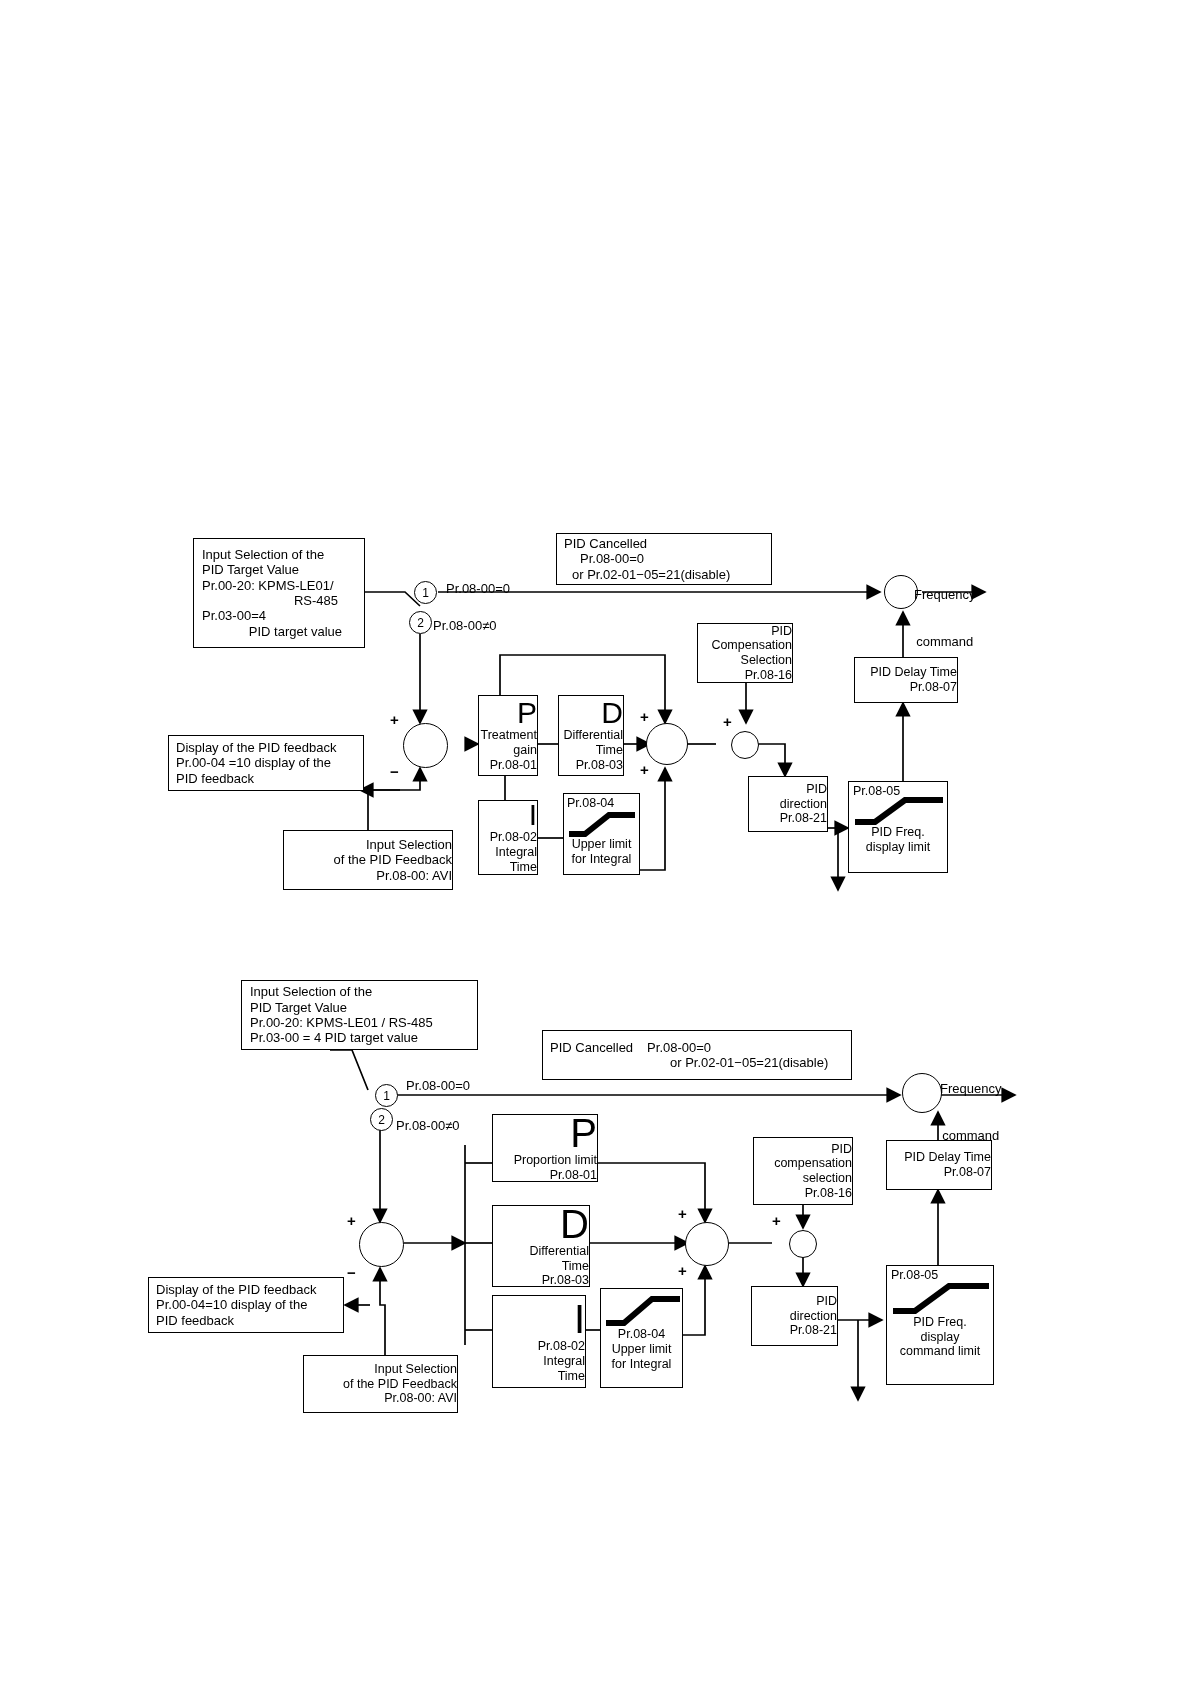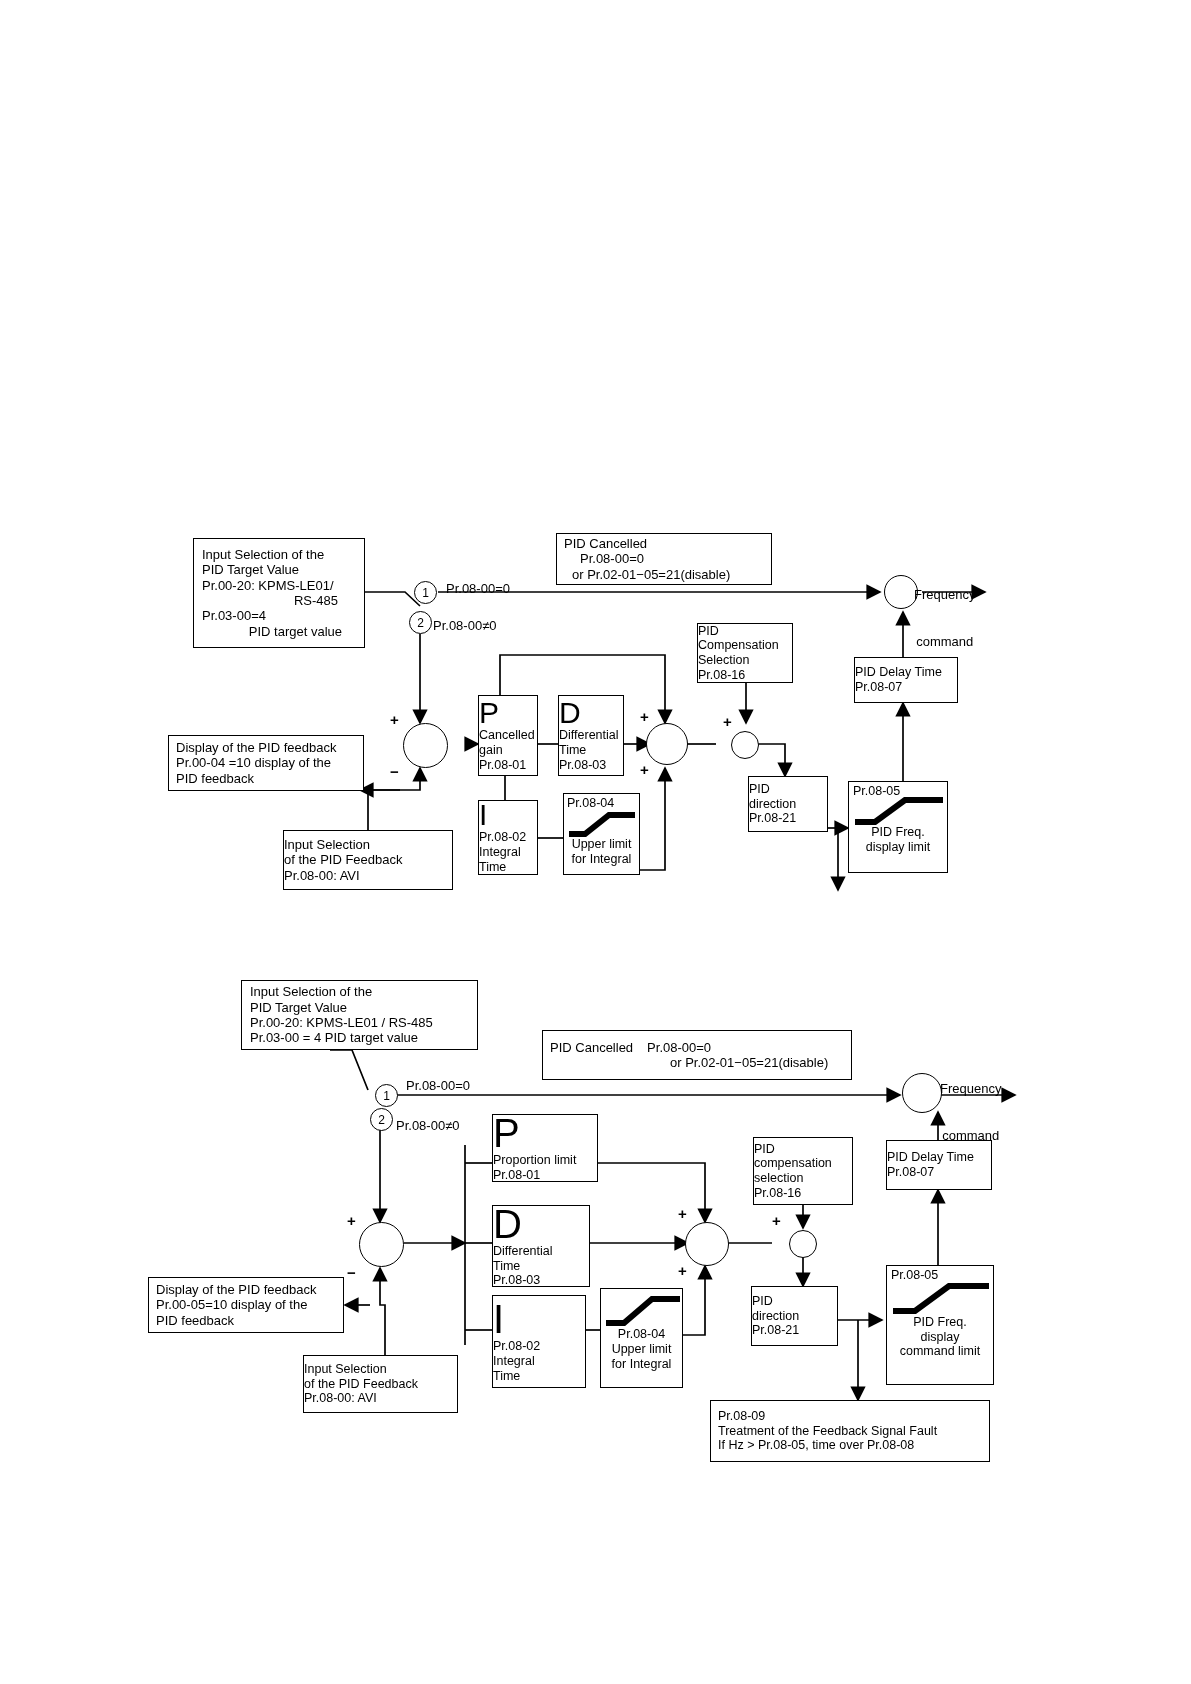--- a/index.html
+++ b/index.html
@@ -1,19 +1,19 @@
 <!DOCTYPE html>
 <html><head>
 <meta charset="utf-8">
 <style>
   html,body{margin:0;padding:0;background:#fff;}
   body{width:1191px;height:1684px;position:relative;font-family:"Liberation Sans",sans-serif;color:#000;}
   #canvas{position:absolute;left:0;top:0;width:1002px;height:1684px;}
   .box{position:absolute;border:1.6px solid #000;background:#fff;box-sizing:border-box;
-       display:flex;flex-direction:column;justify-content:center;align-items:flex-start;
+       display:flex;flex-direction:column;justify-content:center;align-items:flex-end;
        font-size:13px;line-height:1.18;text-align:center;}
   .box.left{align-items:flex-start;text-align:left;}
   .lbl{position:absolute;font-size:13px;line-height:1.2;white-space:pre;}
   .bigch{font-size:30px;line-height:1.0;font-weight:400;}
   .bigch2{font-size:40px;line-height:1.0;}
   .circ{position:absolute;border:1.8px solid #000;border-radius:50%;background:#fff;box-sizing:border-box;}
   .numc{position:absolute;border:1.4px solid #000;border-radius:50%;background:#fff;box-sizing:border-box;
         display:flex;justify-content:center;align-items:center;font-size:12px;}
   svg.over{position:absolute;left:0;top:0;width:1191px;height:1684px;pointer-events:none;}
   .sign{position:absolute;font-size:15px;font-weight:bold;line-height:1;}
@@ -152,21 +152,21 @@
 </div>
 
 <div class="box" style="left:283px;top:830px;width:170px;height:60px;">
   <div>Input Selection</div>
   <div>of the PID Feedback</div>
   <div>Pr.08-00: AVI</div>
 </div>
 
 <div class="box" style="left:478px;top:695px;width:60px;height:81px;">
   <div class="bigch">P</div>
-  <div class="sub">Cancelled</div>
+  <div class="sub">Treatment</div>
   <div class="sub">gain</div>
   <div class="sub">Pr.08-01</div>
 </div>
 
 <div class="box" style="left:558px;top:695px;width:66px;height:81px;">
   <div class="bigch">D</div>
   <div class="sub">Differential</div>
   <div class="sub">Time</div>
   <div class="sub">Pr.08-03</div>
 </div>
@@ -251,21 +251,21 @@
   <div>Frequency</div>
   <div>command</div>
 </div>
 
 <div class="circ" style="left:359px;top:1222px;width:45px;height:45px;"></div>
 <div class="sign" style="left:347px;top:1213px;">+</div>
 <div class="sign" style="left:347px;top:1265px;">−</div>
 
 <div class="box left" style="left:148px;top:1277px;width:196px;height:56px;padding:4px 7px;">
   <div>Display of the PID feedback</div>
-  <div>Pr.00-05=10 display of the</div>
+  <div>Pr.00-04=10 display of the</div>
   <div>PID feedback</div>
 </div>
 
 <div class="box" style="left:303px;top:1355px;width:155px;height:58px;">
   <div class="sub">Input Selection</div>
   <div class="sub">of the PID Feedback</div>
   <div class="sub">Pr.08-00: AVI</div>
 </div>
 
 <div class="box" style="left:492px;top:1114px;width:106px;height:68px;">
@@ -325,19 +325,14 @@
 <div class="box left" style="left:886px;top:1265px;width:108px;height:120px;padding:2px 4px;justify-content:flex-start;">
   <div class="sub">Pr.08-05</div>
   <svg width="100" height="34" style="margin-top:-2px;">
     <path d="M2,30 L24,30 L58,5 L98,5" stroke="#000" stroke-width="6" fill="none"></path>
   </svg>
   <div class="sub" style="align-self:center;">PID Freq.</div>
   <div class="sub" style="align-self:center;">display</div>
   <div class="sub" style="align-self:center;">command limit</div>
 </div>
 
-<div class="box left" style="left:710px;top:1400px;width:280px;height:62px;padding:4px 7px;">
-  <div class="sub">Pr.08-09</div>
-  <div class="sub">Treatment of the Feedback Signal Fault</div>
-  <div class="sub">If Hz &gt; Pr.08-05, time over Pr.08-08</div>
-</div>
 
 </div>
 
 </body></html>

